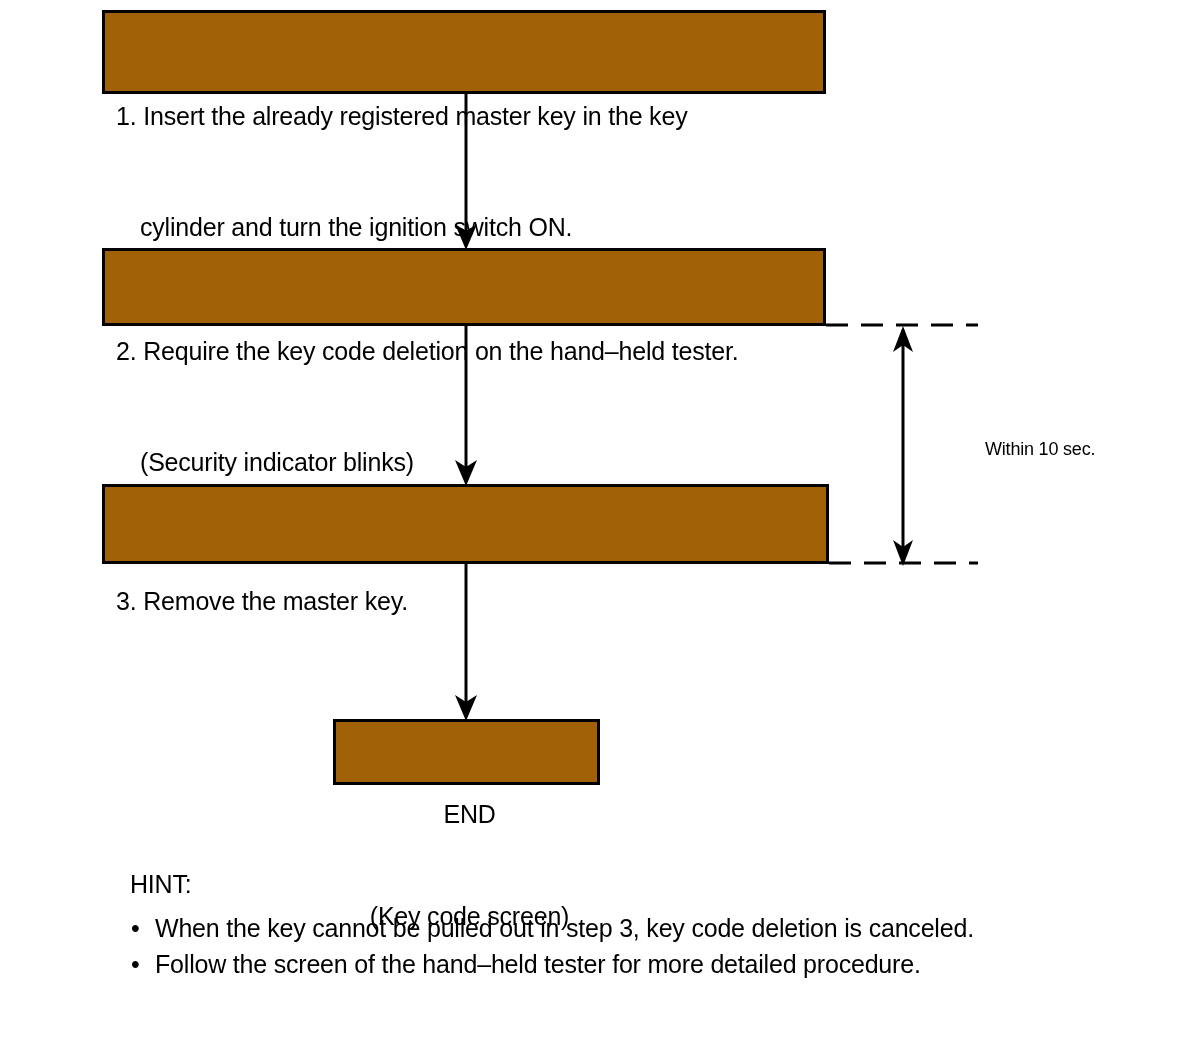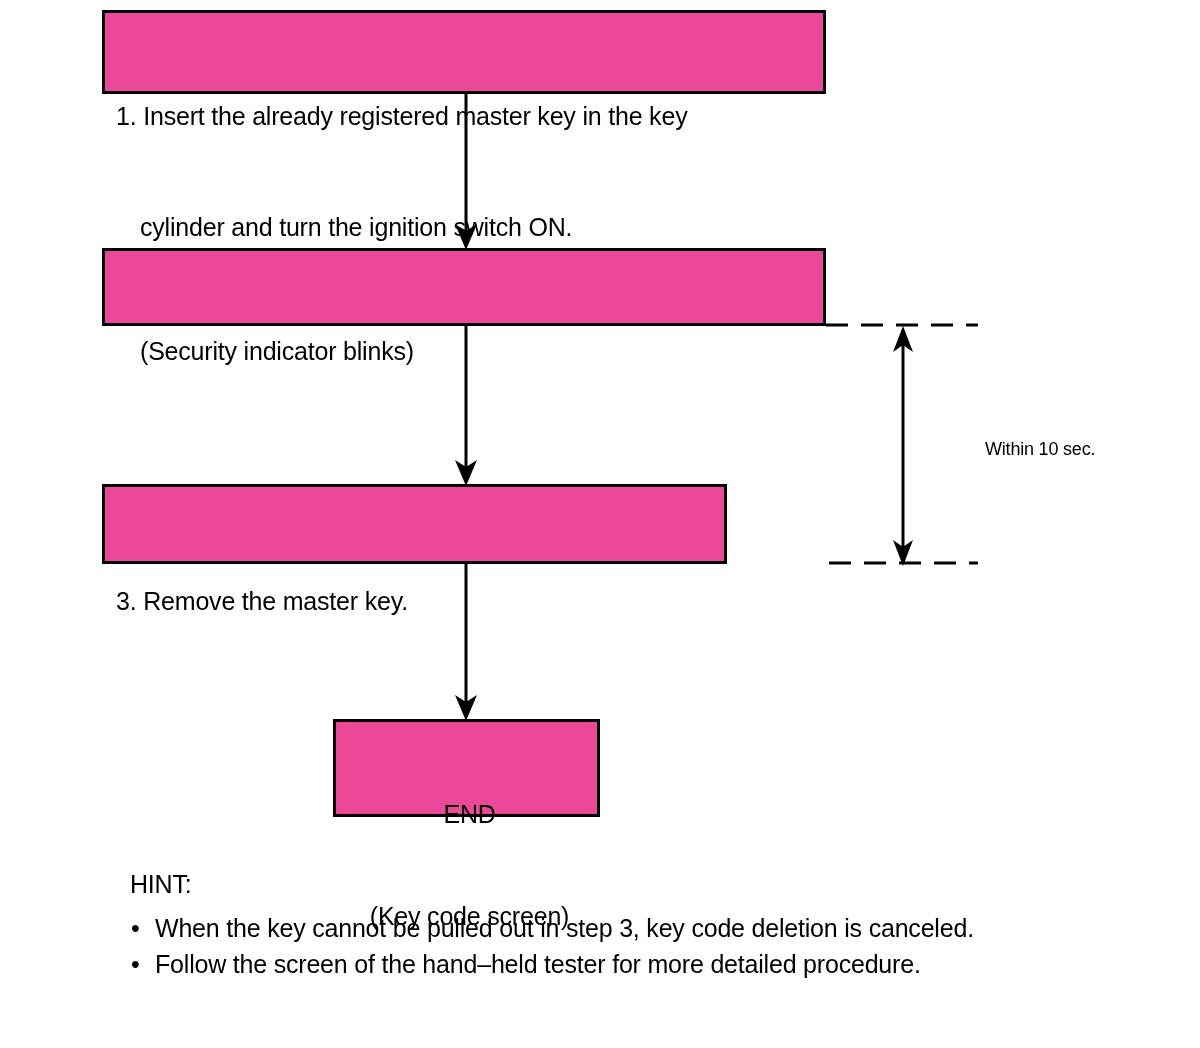--- a/index.html
+++ b/index.html
@@ -21,21 +21,21 @@
     inset: 0;
     width: 1200px;
     height: 1048px;
   }
 
   
   .flow-box {
     position: absolute;
     box-sizing: border-box;
     border: 3px solid #000;
-    background: #ec4899;
+    background: #a16207;
   }
   .flow-box .box-text {
     position: absolute;
     font-size: 25px;
     line-height: 37px;
     font-weight: 500;
     letter-spacing: -0.2px;
     white-space: pre;
   }
 
@@ -47,24 +47,24 @@
   .step-cont {
     padding-left: 24px;
   }
 
   #box-step1 { left: 102px;  top: 10px;  width: 724px; height: 84px; }
   #box-step1 .box-text { left: 11px; top: 11px; }
 
   #box-step2 { left: 102px;  top: 248px; width: 724px; height: 78px; }
   #box-step2 .box-text { left: 11px; top: 8px; }
 
-  #box-step3 { left: 102px;  top: 484px; width: 625px; height: 80px; text-align: center; }
+  #box-step3 { left: 102px;  top: 484px; width: 727px; height: 80px; text-align: center; }
   #box-step3 .box-text { left: 11px; top: 22px; }
 
-  #box-end   { left: 333px;  top: 719px; width: 267px; height: 98px; }
+  #box-end   { left: 333px;  top: 719px; width: 267px; height: 66px; }
   #box-end .box-text {
     left: 0; top: 7px; width: 267px;
     text-align: center;
     line-height: 34px;
   }
 
   
   #hint-block {
     position: absolute;
     left: 118px;
@@ -155,20 +155,21 @@
 
 <div class="flow-box" id="box-step1">
   <div class="box-text">
     <span class="step-line">1. Insert the already registered master key in the key</span>
     <span class="step-line step-cont">cylinder and turn the ignition switch ON.</span>
   </div>
 </div>
 
 <div class="flow-box" id="box-step2">
   <div class="box-text">
+    <span class="step-line">2. Require the key code deletion on the hand–held tester.</span>
     <span class="step-line step-cont">(Security indicator blinks)</span>
   </div>
 </div>
 
 <div class="flow-box" id="box-step3">
   <div class="box-text">
     <span class="step-line">3. Remove the master key.</span>
   </div>
 </div>
 

